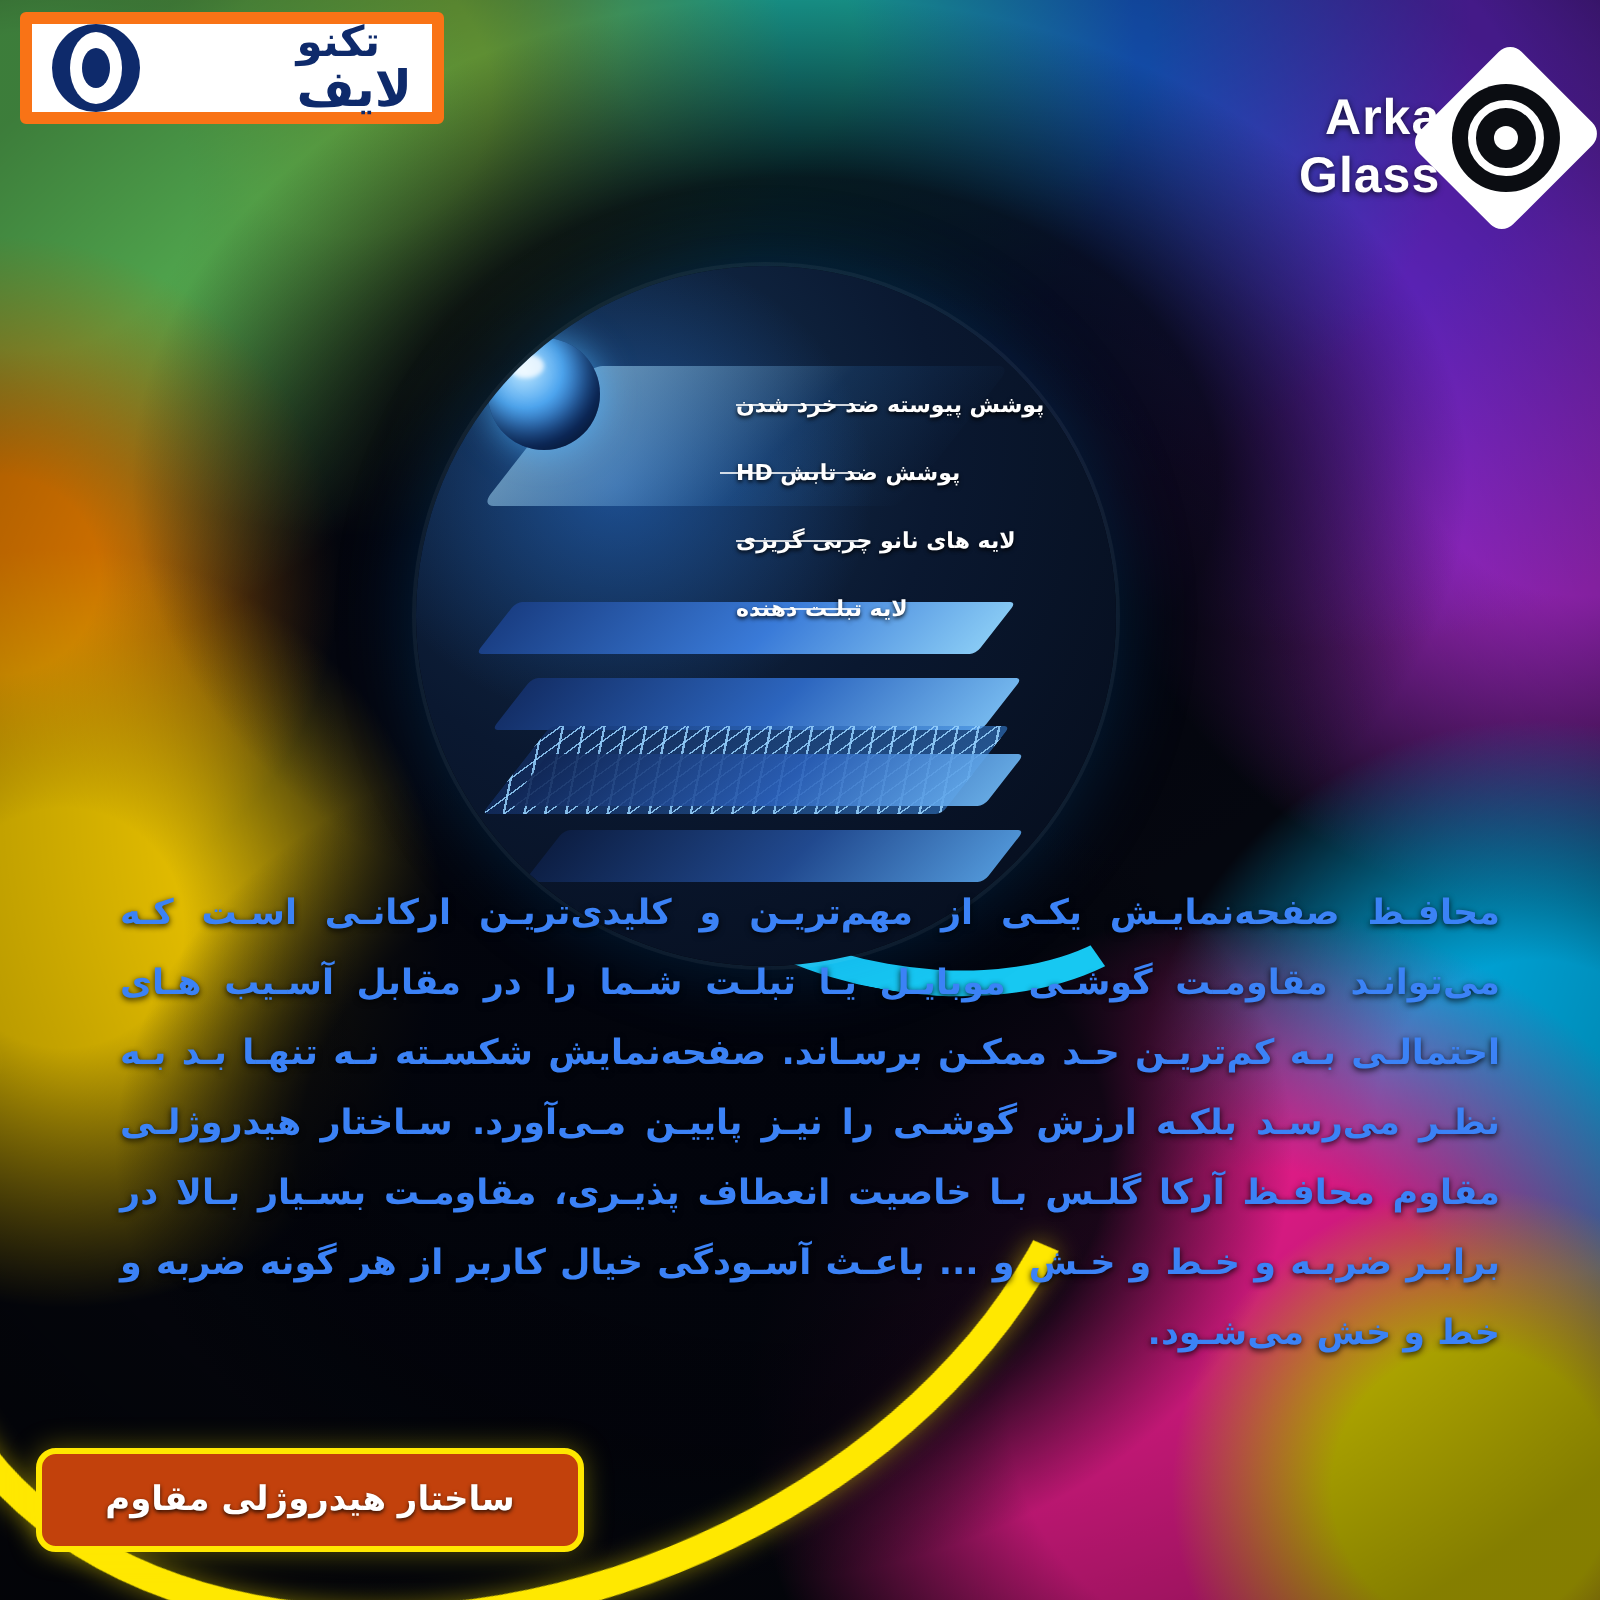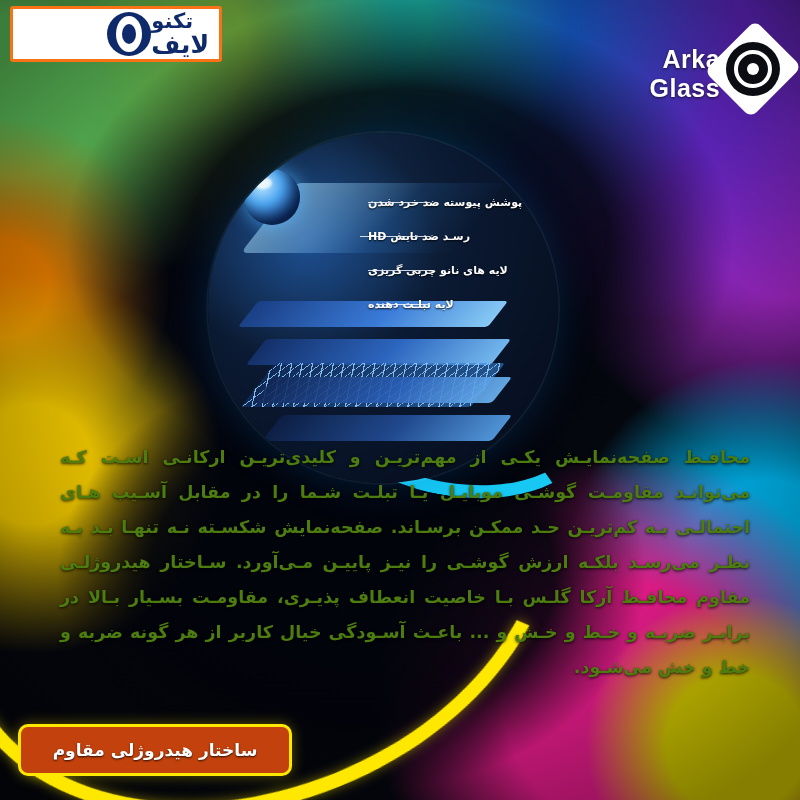--- a/index.html
+++ b/index.html
@@ -51,22 +51,22 @@
     position:absolute;left:318px;top:330px;width:250px;height:140px;
     border-radius:50%;
     border:13px solid #17c8f2;
     border-top-color:transparent;border-left-color:transparent;border-right-color:transparent;
     transform:rotate(10deg);
   }
 
   
   .logo-tl{
     position:absolute;left:10px;top:6px;width:212px;height:56px;
-    background:#ffffff;border:3px solid #f97316;border-radius:3px;
-    display:flex;align-items:center;
+    background:#ffffff;border:6px solid #f97316;border-radius:3px;
+    display:flex;align-items:center;justify-content:space-between;
     padding:0 10px;box-sizing:border-box;
   }
   .logo-tl .words{display:flex;flex-direction:column;align-items:flex-end;line-height:1.05;}
   .logo-tl .w1{color:#0e2a6b;font-size:21px;font-weight:bold;}
   .logo-tl .w2{color:#0e2a6b;font-size:25px;font-weight:bold;}
   .logo-tl .mark{width:44px;height:44px;position:relative;}
   .logo-tl .mark .blob{
     position:absolute;inset:0;border-radius:50%;
     background:#0e2a6b;
   }
@@ -169,21 +169,21 @@
   }
   .ln1{width:62px;}
   .ln2{width:70px;}
   .ln3{width:62px;}
   .ln4{width:58px;}
   .ln5{width:54px;}
 
   
   .para{
     position:absolute;left:60px;top:440px;width:690px;
-    color:#4d7c0f;font-size:17.5px;line-height:2.0;
+    color:#3b82f6;font-size:17.5px;line-height:2.0;
     text-align:justify;direction:rtl;font-weight:bold;
     text-shadow:0 1px 3px rgba(0,0,0,.85);
     font-family:"DejaVu Sans",sans-serif;
   }
   .para p{margin:0;}
 
   
   .badge{
     position:absolute;left:18px;bottom:24px;width:268px;height:46px;
     background:#c2410c;border:3px solid #ffe800;border-radius:10px;
@@ -241,21 +241,21 @@
     <div class="sheen"></div>
     <div class="ball"></div>
 
     <div class="labels">
       <div class="lbl">
         <div class="line ln1"></div>
         <div class="txt">پوشش پیوسته ضد خرد شدن</div>
       </div>
       <div class="lbl">
         <div class="line ln2"></div>
-        <div class="txt">رسـد ضد تابش HD</div>
+        <div class="txt">پوشش ضد تابش HD</div>
       </div>
       <div class="lbl">
         <div class="line ln3"></div>
         <div class="txt">لایه های نانو چربی گریزی</div>
       </div>
       <div class="lbl">
         <div class="line ln5"></div>
         <div class="txt">لایه تبلـت دهنده</div>
       </div>
     </div>

